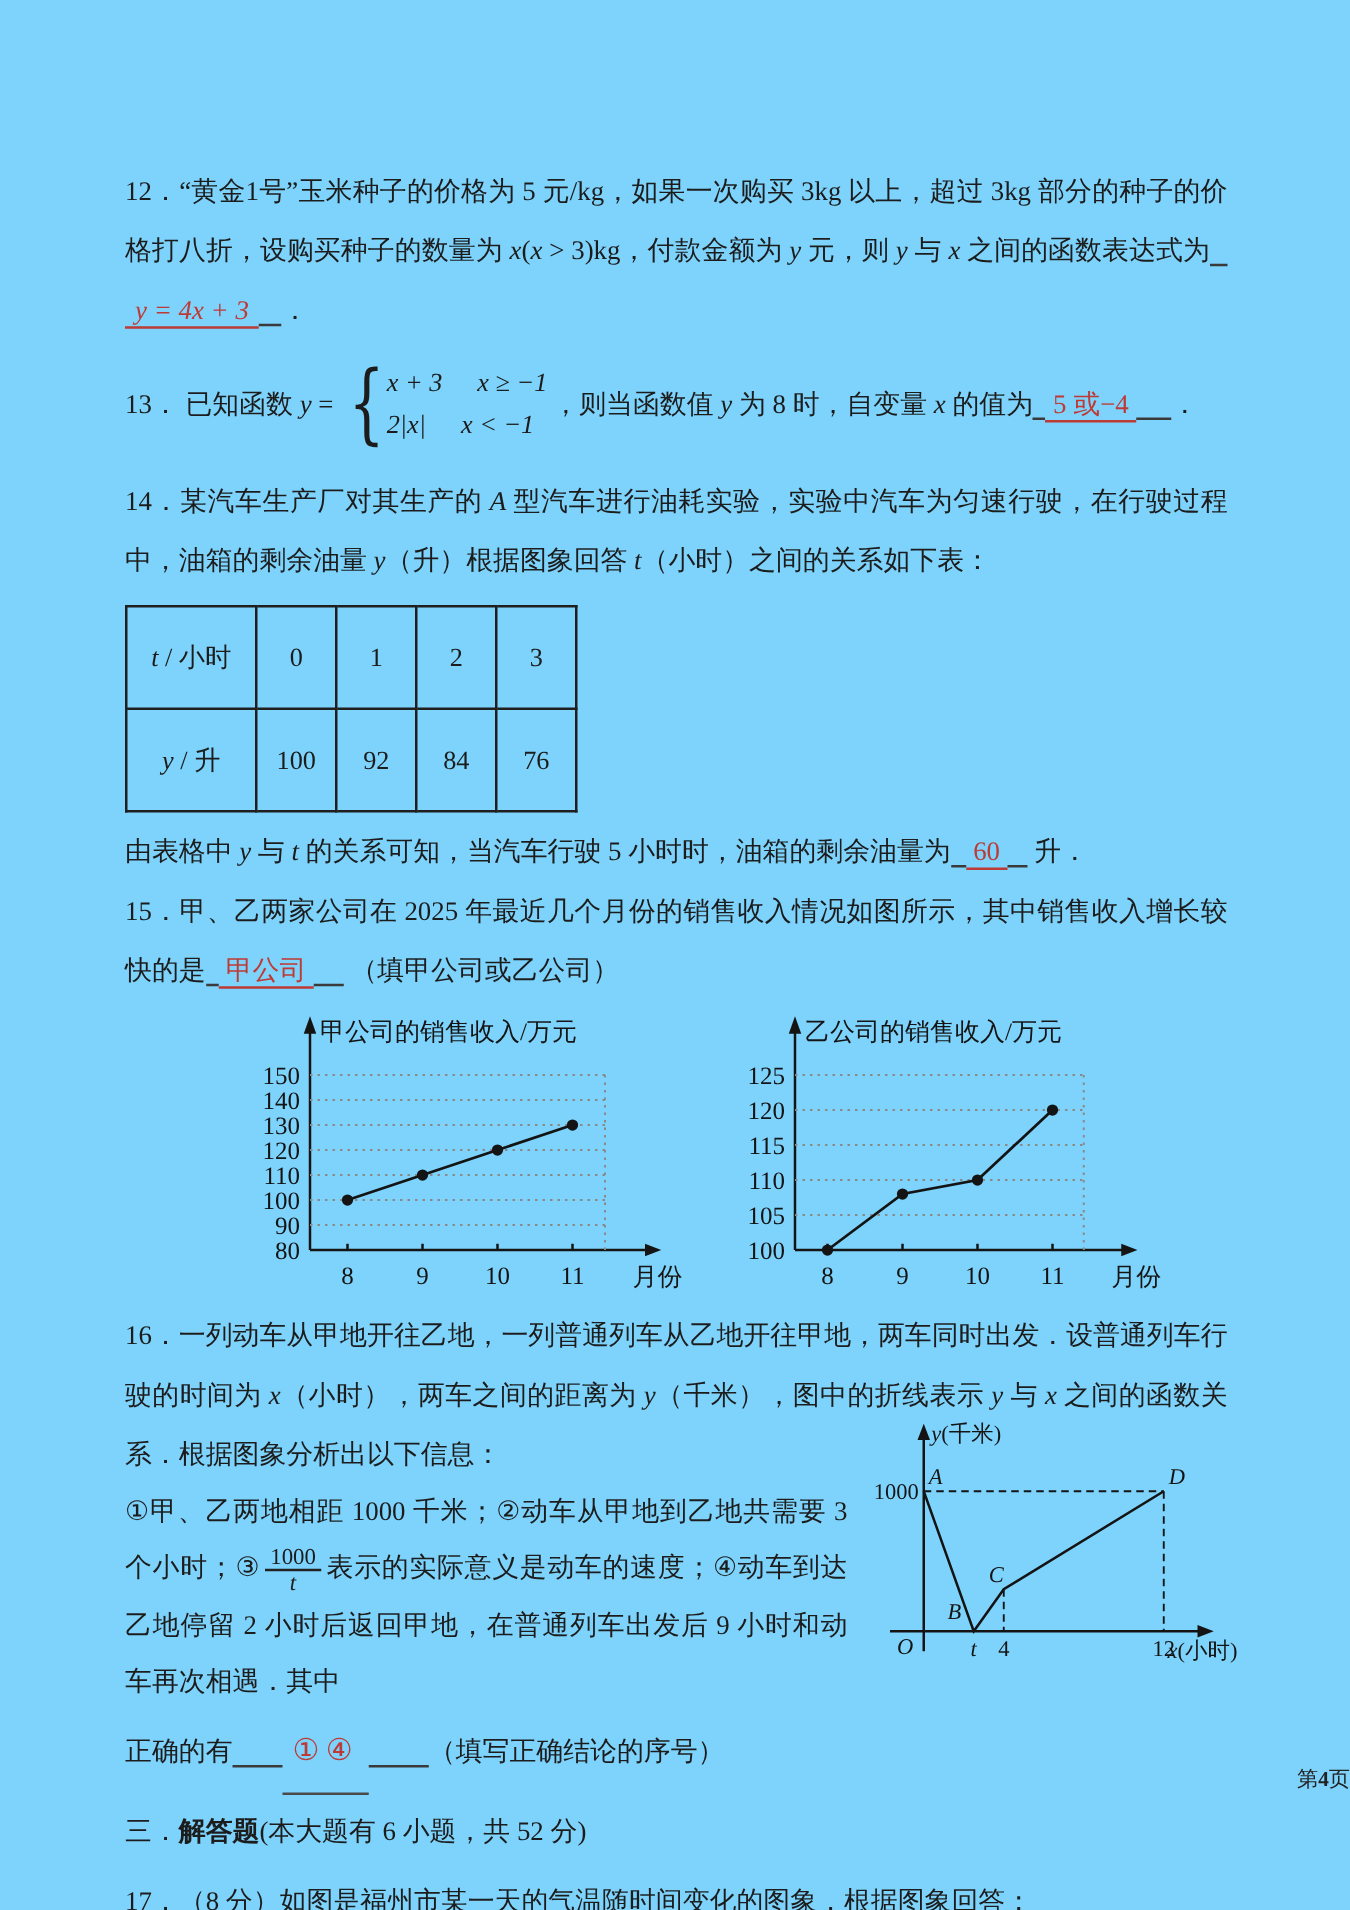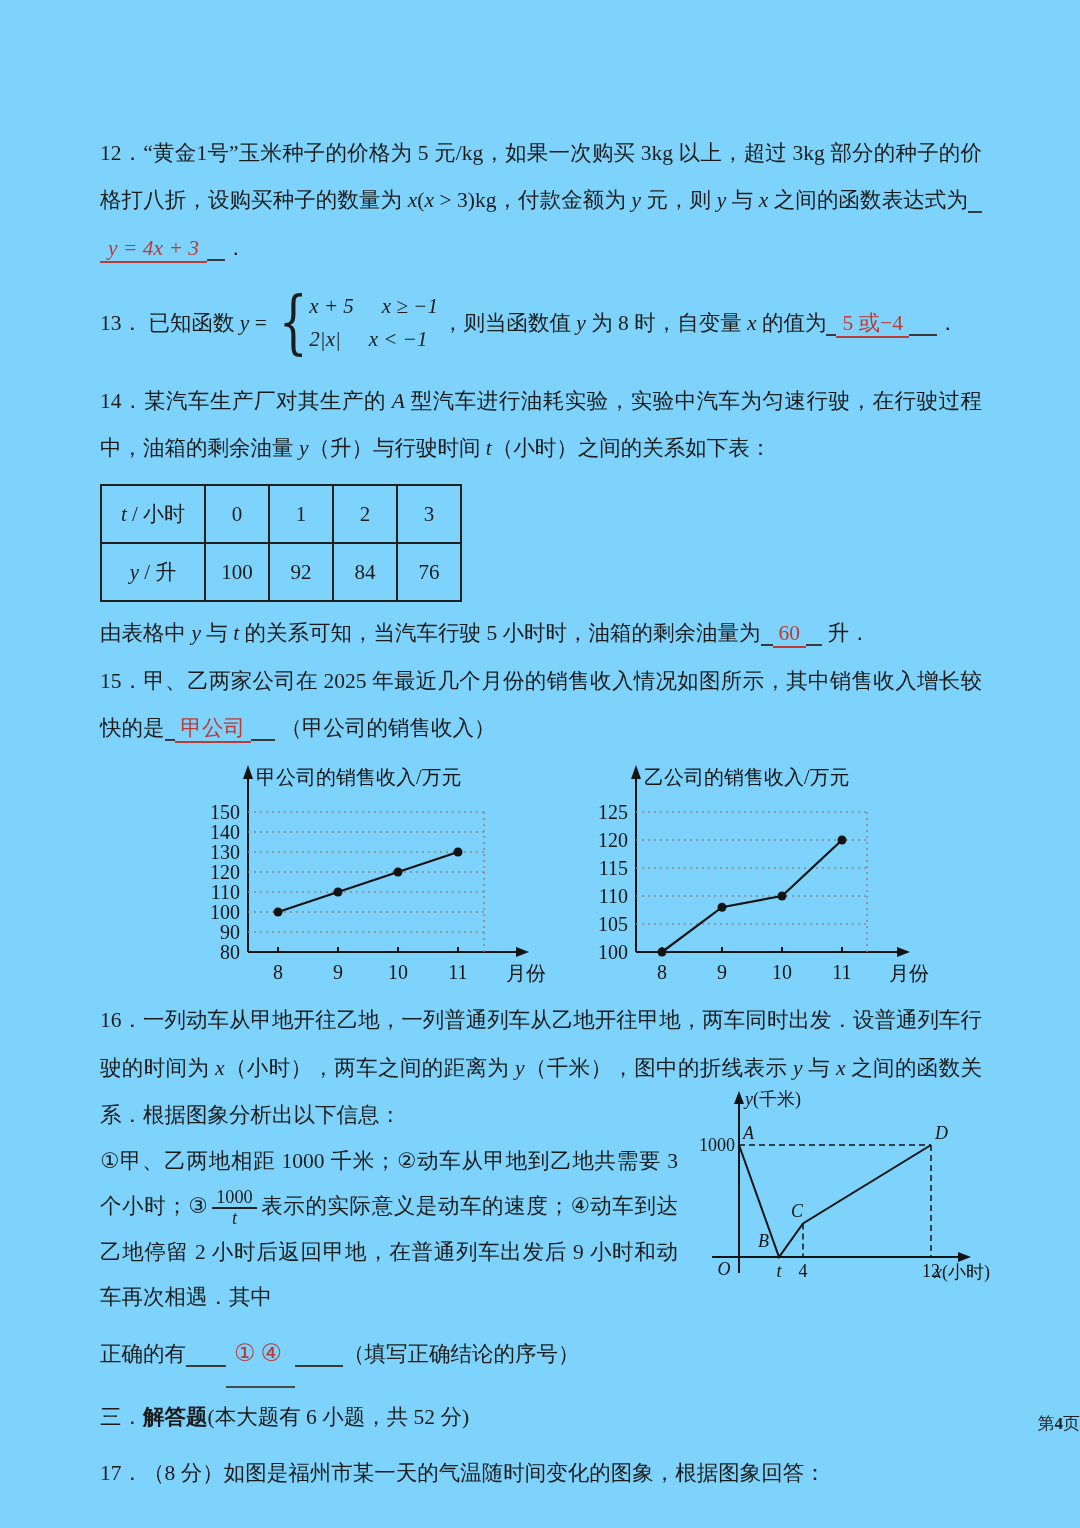--- a/index.html
+++ b/index.html
@@ -20,21 +20,21 @@
   .q13row{display:flex;align-items:center;min-height:94px;margin:4px 0 8px 0;text-align:center;}
   .segwrap{white-space:nowrap;}
   .piecewise{display:inline-flex;align-items:center;margin:0 4px;}
   .brace{font-size:70px;font-weight:400;line-height:0.85;transform:scaleX(0.65);margin-right:-6px;
          font-family:"DejaVu Serif","Liberation Serif",serif;}
   .pw-rows{display:inline-flex;flex-direction:column;gap:7px;}
   .pw-row{display:flex;gap:28px;font-size:21px;line-height:1.25;}
   .pw-expr,.pw-cond{font-style:italic;}
   
   .fuel-table{border-collapse:collapse;margin:12px 0 8px 0;}
-  .fuel-table td{border:2px solid #1f1f1f;height:56px;text-align:center;font-size:21px;padding:0 10px;}
+  .fuel-table td{border:2px solid #1f1f1f;height:56px;text-align:center;font-size:21px;padding:12px 10px;}
   .fuel-table td.rowhead{width:82px;}
   .fuel-table td.val{min-width:42px;}
   
   .charts{display:flex;gap:4px;margin:10px 0 10px 86px;}
   .chart svg{display:block;}
   
   .q16row{display:flex;justify-content:space-between;margin-top:0;}
   .q16left{width:578px;}
   .q16left p.q{line-height:2.1;}
   .answerline{margin-top:8px !important;}
@@ -54,33 +54,33 @@
   <div class="content">
 
     <p class="q"><span class="seg ">12．“黄金1号”玉米种子的价格为 5 元/kg，如果一次购买 3kg 以上，超过 3kg 部分的种子的价格打八折，设购买种子的数量为 </span><span class="seg i">x</span><span class="seg ">(</span><span class="seg i">x</span><span class="seg "> &gt; 3)kg，付款金额为 </span><span class="seg i">y</span><span class="seg "> 元，则 </span><span class="seg i">y</span><span class="seg "> 与 </span><span class="seg i">x</span><span class="seg "> 之间的函数表达式为</span><span class="seg blank bl14"></span><span class="seg ans">y = 4x + 3</span><span class="seg blank bl18"></span><span class="seg ">．</span></p>
 
     <div class="q13row">
       <span class="segwrap"><span class="seg ">13．  已知函数 </span><span class="seg i">y</span><span class="seg "> = </span></span>
       <span class="piecewise">
         <span class="brace">{</span>
         <span class="pw-rows">
           <span class="pw-row">
-            <span class="pw-expr">x + 5</span>
+            <span class="pw-expr">x + 3</span>
             <span class="pw-cond">x ≥ −1</span>
           </span>
           <span class="pw-row">
             <span class="pw-expr">2|x|</span>
             <span class="pw-cond">x &lt; −1</span>
           </span>
         </span>
       </span>
       <span class="segwrap"><span class="seg ">，则当函数值 </span><span class="seg i">y</span><span class="seg "> 为 8 时，自变量 </span><span class="seg i">x</span><span class="seg "> 的值为</span><span class="seg blank bl10"></span><span class="seg ansr">5 或−4</span><span class="seg blank bl28"></span><span class="seg ">．</span></span>
     </div>
 
-    <p class="q"><span class="seg ">14．某汽车生产厂对其生产的 </span><span class="seg i">A</span><span class="seg "> 型汽车进行油耗实验，实验中汽车为匀速行驶，在行驶过程中，油箱的剩余油量 </span><span class="seg i">y</span><span class="seg ">（升）与行驶时间 </span><span class="seg i">t</span><span class="seg ">（小时）之间的关系如下表：</span></p>
+    <p class="q"><span class="seg ">14．某汽车生产厂对其生产的 </span><span class="seg i">A</span><span class="seg "> 型汽车进行油耗实验，实验中汽车为匀速行驶，在行驶过程中，油箱的剩余油量 </span><span class="seg i">y</span><span class="seg ">（升）根据图象回答 </span><span class="seg i">t</span><span class="seg ">（小时）之间的关系如下表：</span></p>
 
     <table class="fuel-table">
       <tbody>
           <tr>
         <td class="rowhead"><i class="mi">t</i><span> / 小时</span></td>
         <td class="val">0</td>
         <td class="val">1</td>
         <td class="val">2</td>
         <td class="val">3</td>
       </tr>
@@ -89,21 +89,21 @@
         <td class="val">100</td>
         <td class="val">92</td>
         <td class="val">84</td>
         <td class="val">76</td>
       </tr>
     </tbody>
       </table>
 
     <p class="q"><span class="seg ">由表格中 </span><span class="seg i">y</span><span class="seg "> 与 </span><span class="seg i">t</span><span class="seg "> 的关系可知，当汽车行驶 5 小时时，油箱的剩余油量为</span><span class="seg blank bl12"></span><span class="seg ansr">60</span><span class="seg blank bl16"></span><span class="seg "> 升．</span></p>
 
-    <p class="q"><span class="seg ">15．甲、乙两家公司在 2025 年最近几个月份的销售收入情况如图所示，其中销售收入增长较快的是</span><span class="seg blank bl10"></span><span class="seg ansr">甲公司</span><span class="seg blank bl24"></span><span class="seg "> （甲公司的销售收入）</span></p>
+    <p class="q"><span class="seg ">15．甲、乙两家公司在 2025 年最近几个月份的销售收入情况如图所示，其中销售收入增长较快的是</span><span class="seg blank bl10"></span><span class="seg ansr">甲公司</span><span class="seg blank bl24"></span><span class="seg "> （填甲公司或乙公司）</span></p>
 
     <div class="charts">
       <div class="chart" id="chart0">
           <svg width="392" height="225">
             <text x="70" y="22" font-size="20" fill="#141414" text-anchor="start" font-family="&quot;Liberation Serif&quot;,&quot;DejaVu Serif&quot;,&quot;DejaVu Sans&quot;,serif">甲公司的销售收入/万元</text>
             <line x1="62" y1="190" x2="62" y2="12" stroke="#141414" stroke-width="2"></line>
             <polygon points="62,3 57,17 67,17" fill="#141414"></polygon>
             <line x1="62" y1="190" x2="333" y2="190" stroke="#141414" stroke-width="2"></line>
             <polygon points="343,190 330,185 330,195" fill="#141414"></polygon>
             <text x="54" y="197" font-size="20" fill="#141414" text-anchor="end" font-family="&quot;Liberation Serif&quot;,&quot;DejaVu Serif&quot;,&quot;DejaVu Sans&quot;,serif">80</text>

